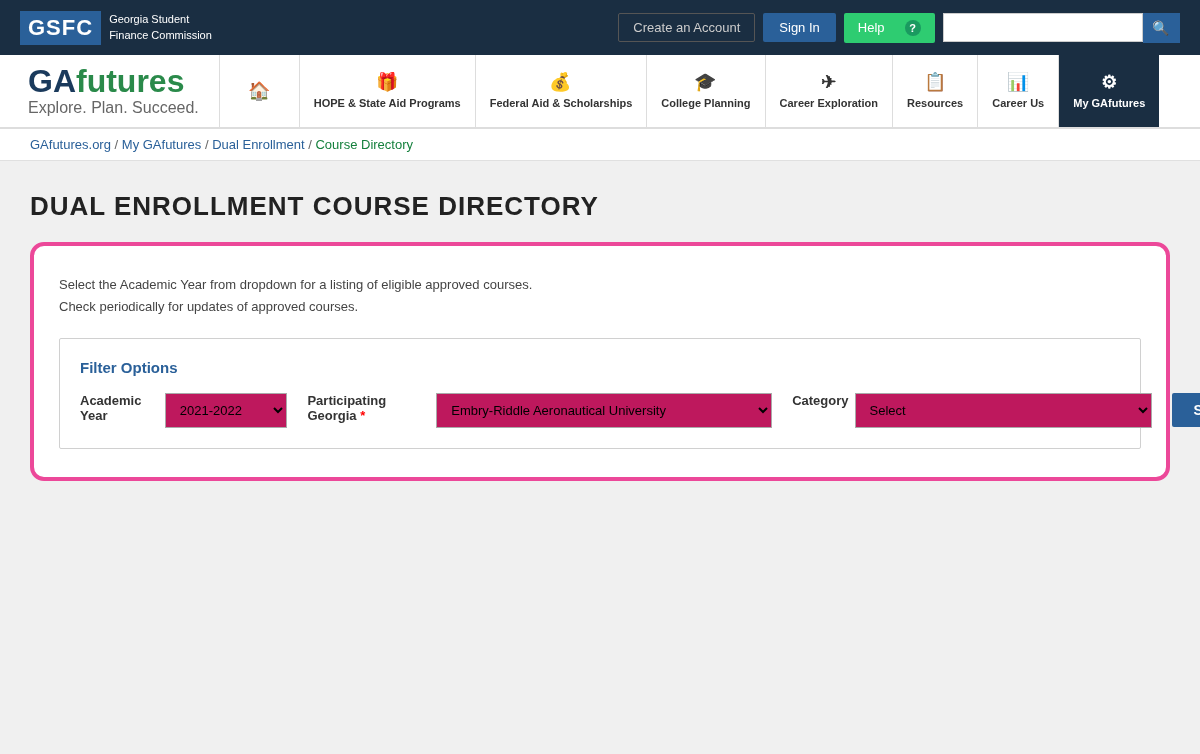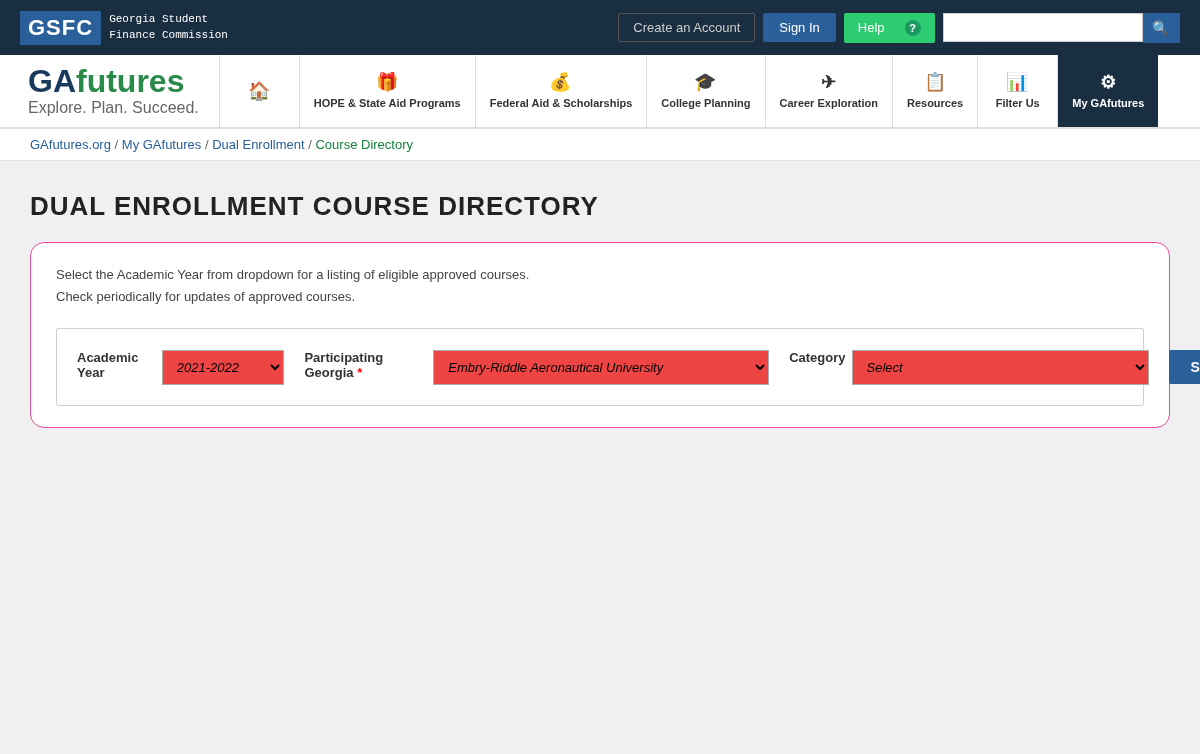--- a/index.html
+++ b/index.html
@@ -29,21 +29,20 @@
       color: white;
       font-size: 22px;
       font-weight: bold;
       padding: 4px 8px;
       letter-spacing: 1px;
     }
     .gsfc-text {
       color: white;
       font-size: 11px;
       line-height: 1.4;
-      font-family: Liberation Mono, monospace;
     }
     .header-right {
       display: flex;
       align-items: center;
       gap: 8px;
     }
     .create-account-btn {
       background: transparent;
       color: #ccc;
       border: 1px solid #555;
@@ -173,23 +172,23 @@
     .page-title {
       font-size: 26px;
       font-weight: bold;
       color: #222;
       letter-spacing: 1px;
       margin-bottom: 20px;
       text-transform: uppercase;
     }
     .content-card {
       background: white;
-      border: 1px solid #ec4899;
+      border: 4px solid #ec4899;
       border-radius: 14px;
-      padding: 21px 25px;
+      padding: 28px 25px;
     }
     .info-text {
       font-size: 13px;
       color: #444;
       line-height: 1.7;
       margin-bottom: 20px;
     }
     .filter-section {
       border: 1px solid #d0d0d0;
       border-radius: 2px;
@@ -213,24 +212,23 @@
     .filter-label {
       font-size: 13px;
       font-weight: bold;
       color: #333;
     }
     .required { color: red; }
     .filter-select {
       border: 1px solid #aaa;
       padding: 8px 10px;
       font-size: 13px;
-      background: #ef4444;
+      background: #be185d;
       cursor: pointer;
       outline: none;
-      font-style: italic;
     }
     .academic-year-select { width: 140px; }
     .college-select { width: 380px; }
     .category-select { width: 297px; }
     .search-btn {
       background: #2a6099;
       color: white;
       border: none;
       padding: 9px 22px;
       font-size: 14px;
@@ -313,21 +311,21 @@
     <div class="nav-item">
       <span class="nav-icon">✈</span>
       <span class="nav-label">Career Exploration</span>
     </div>
     <div class="nav-item">
       <span class="nav-icon">📋</span>
       <span class="nav-label">Resources</span>
     </div>
     <div class="nav-item">
       <span class="nav-icon">📊</span>
-      <span class="nav-label">Filter Us</span>
+      <span class="nav-label">Career Us</span>
     </div>
     <div class="nav-item active">
       <span class="nav-icon">⚙</span>
       <span class="nav-label">My GAfutures</span>
     </div>
   </div>
 </div>
 
 <div class="breadcrumb-area">
   <div class="breadcrumb">
@@ -344,20 +342,21 @@
 <div class="main-content">
   <h1 class="page-title">DUAL ENROLLMENT COURSE DIRECTORY</h1>
 
   <div class="content-card">
     <div class="info-text">
       <div>Select the Academic Year from dropdown for a listing of eligible approved courses.</div>
       <div>Check periodically for updates of approved courses.</div>
     </div>
 
     <div class="filter-section">
+      <div class="filter-title">Filter Options</div>
 
       <div class="filter-row">
 
         <div class="filter-field">
           <label class="filter-label">Academic Year</label>
           <select class="filter-select academic-year-select">
             <option>2021-2022</option>
           </select>
         </div>
 

